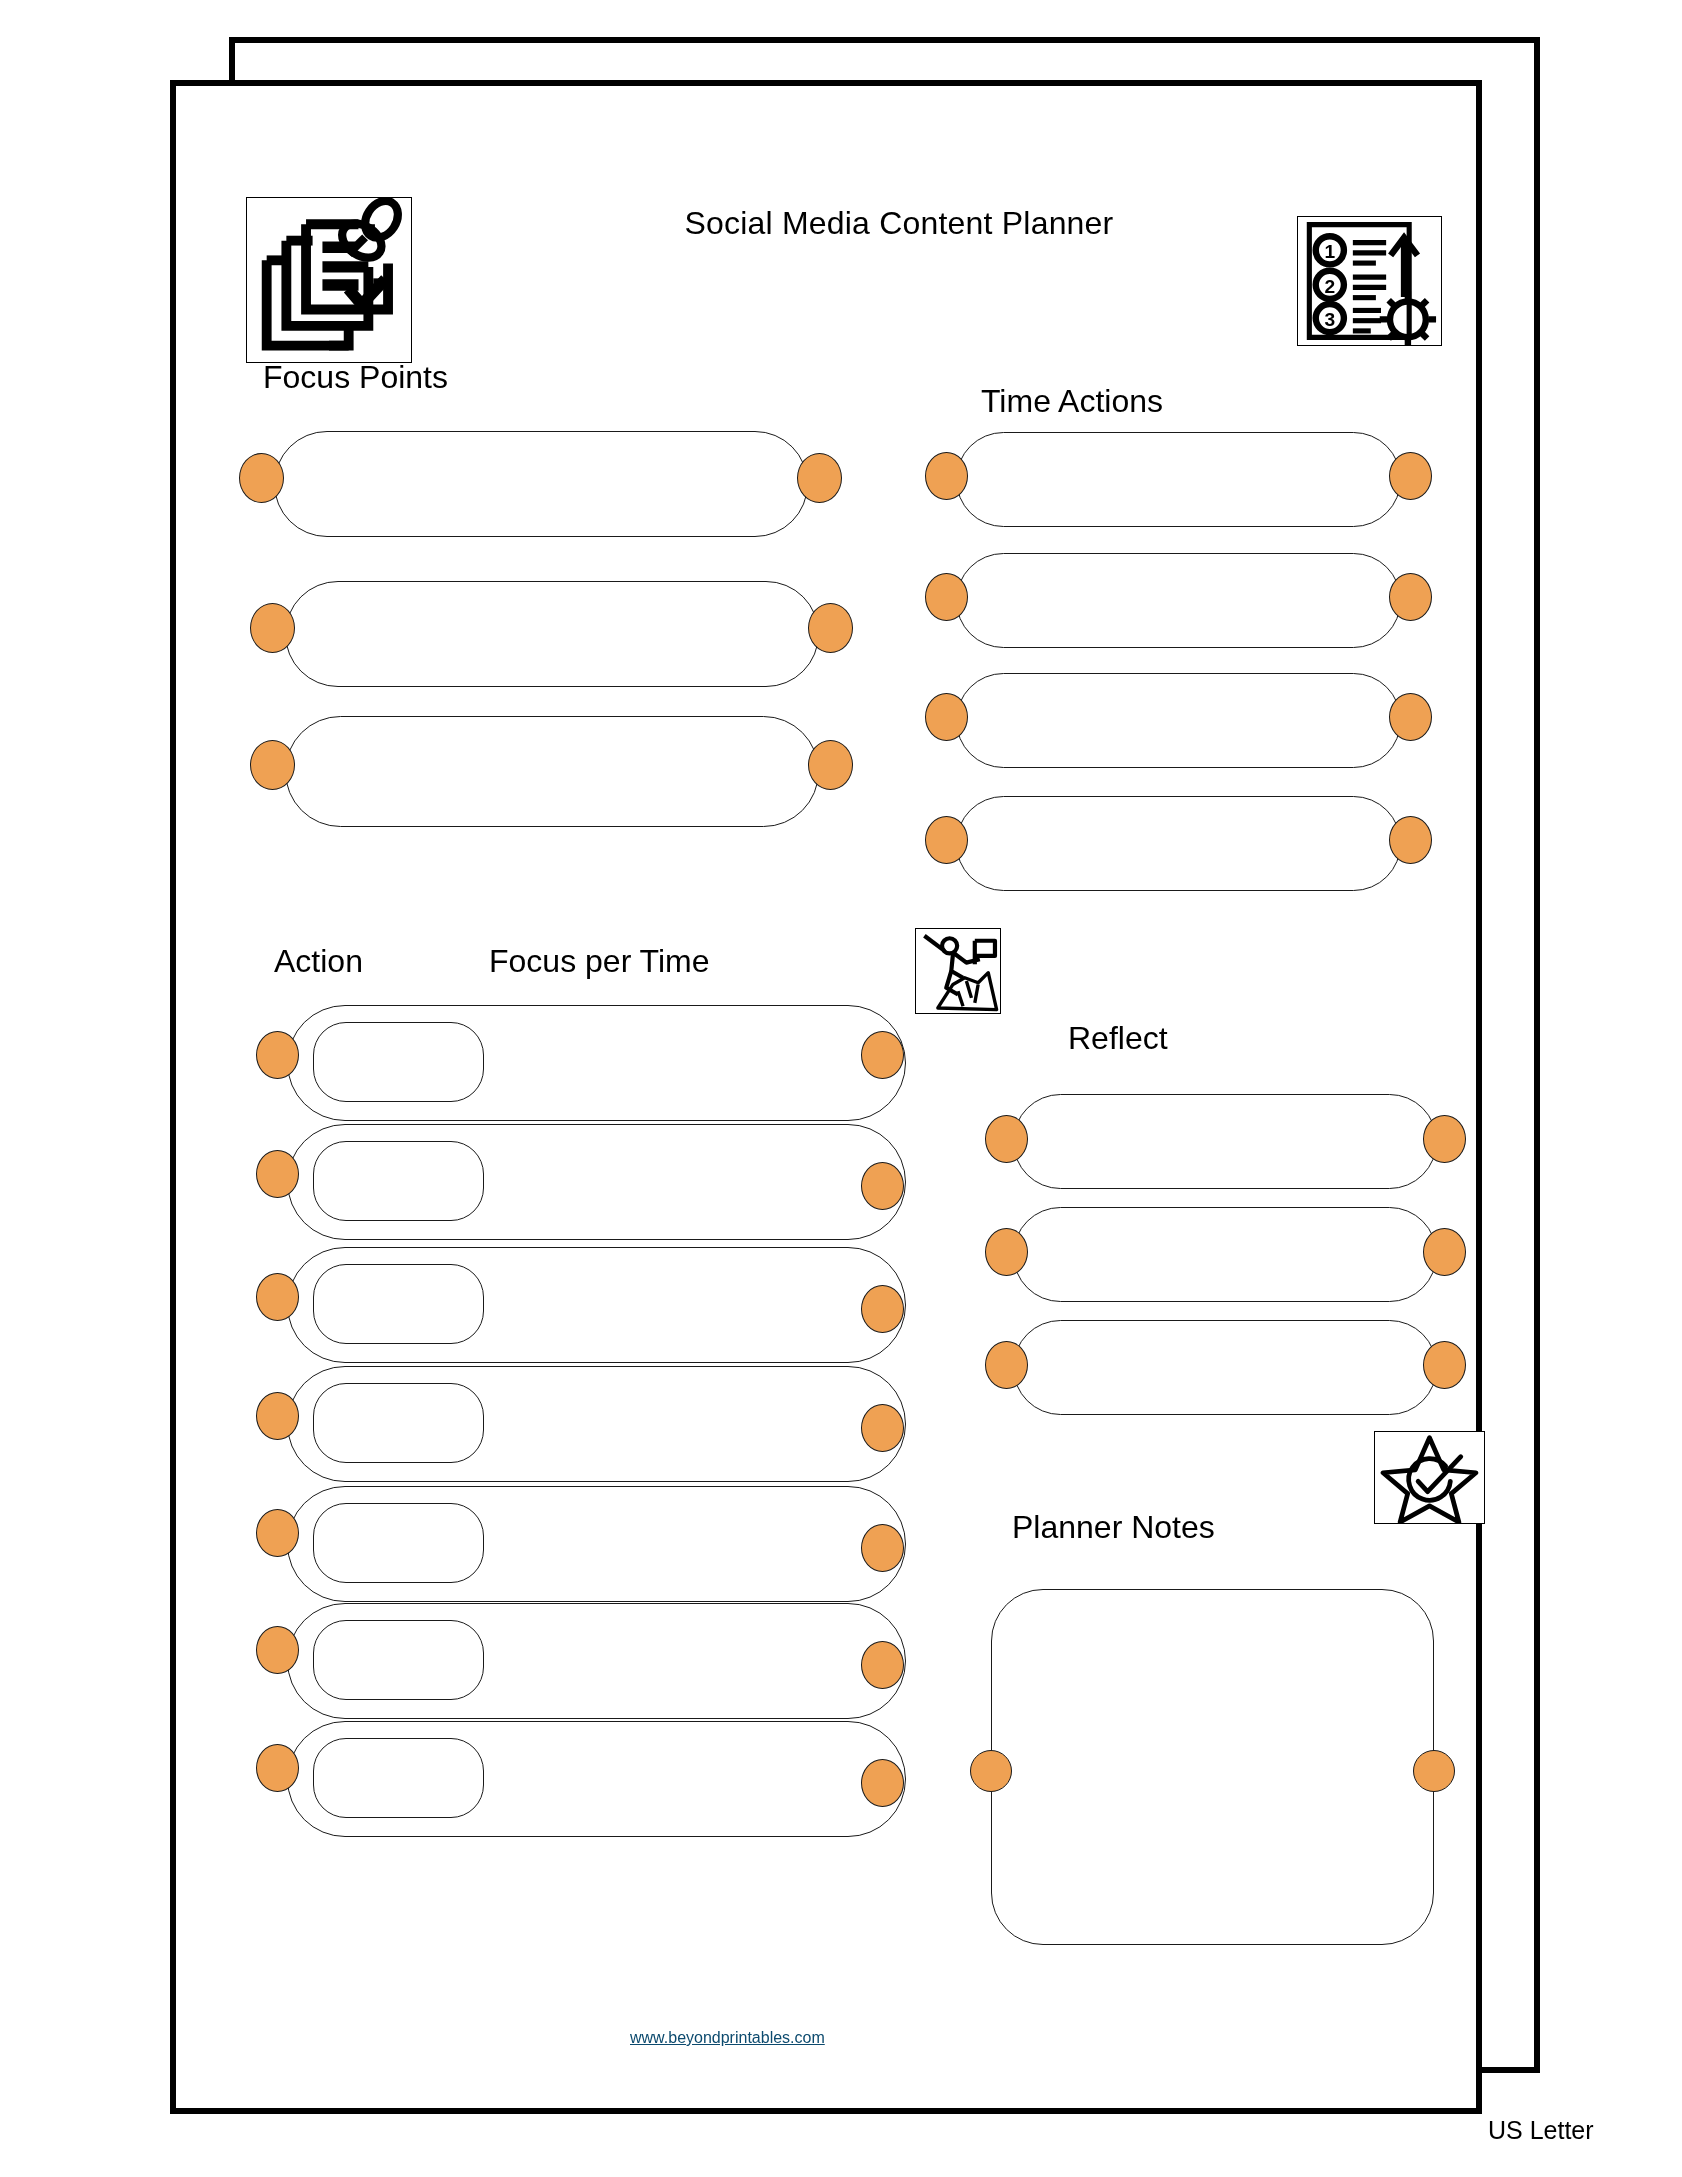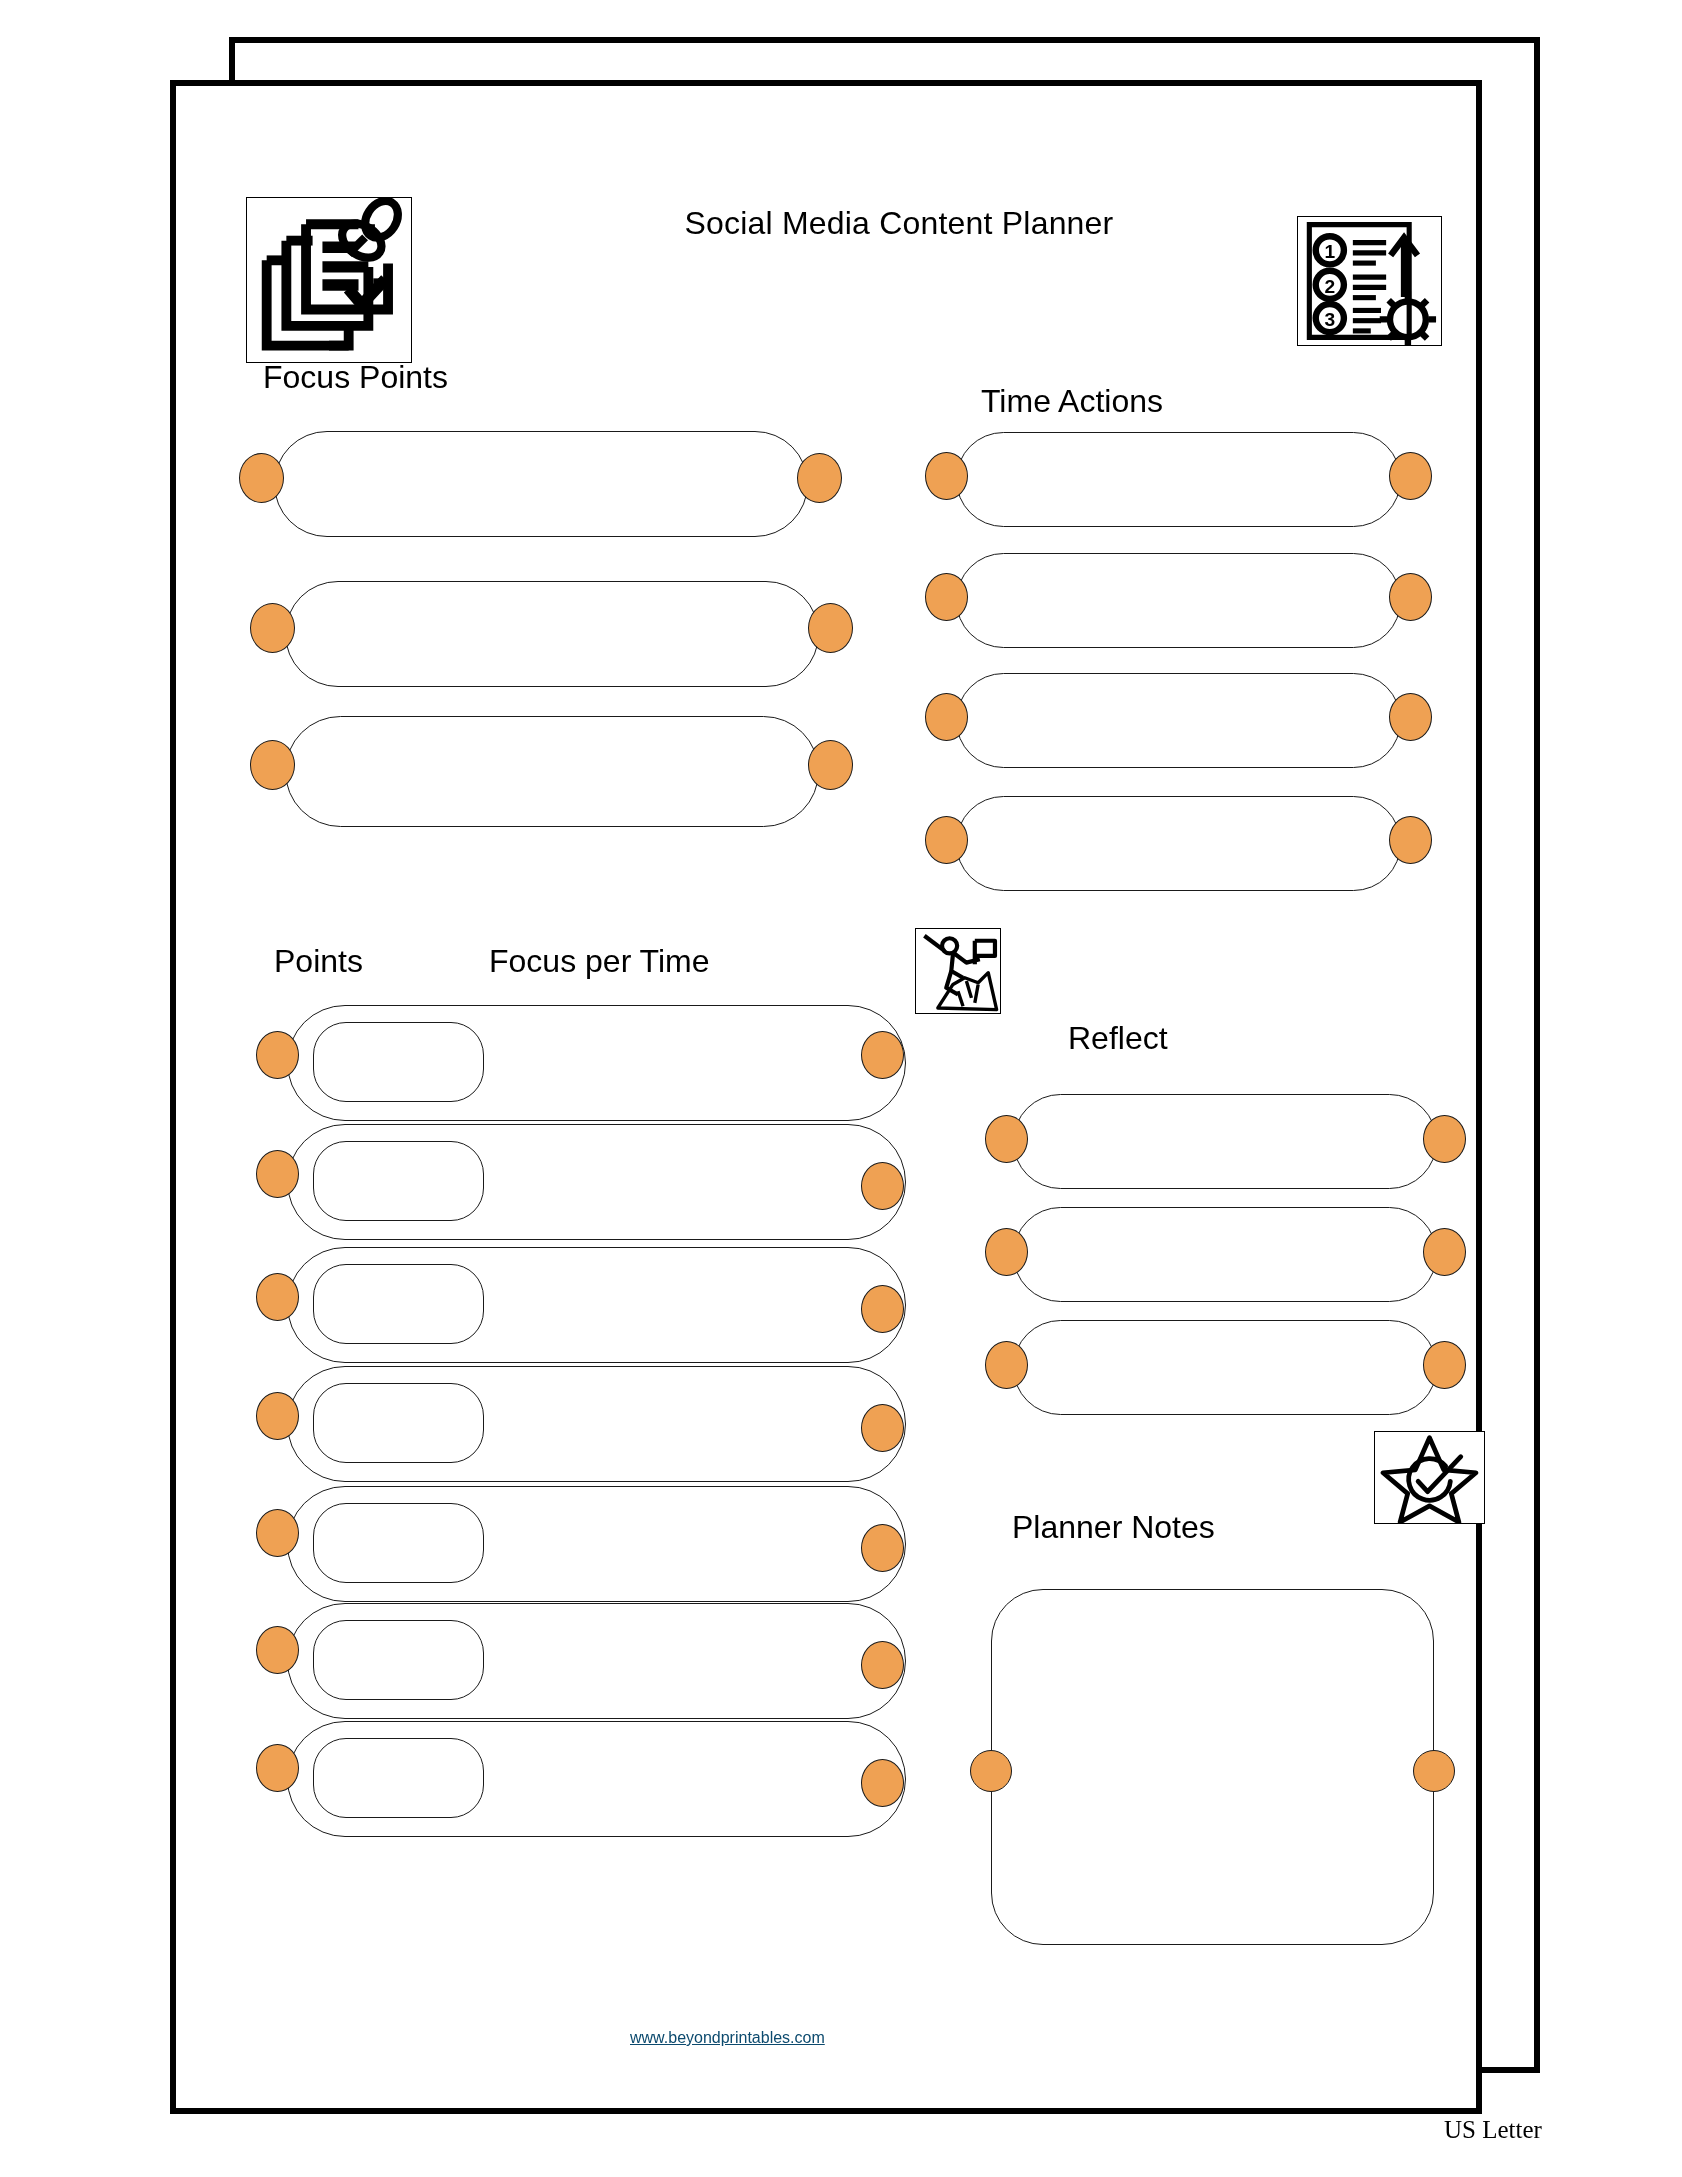--- a/index.html
+++ b/index.html
@@ -28,21 +28,21 @@
   .lbl-times{left:274px;top:943px;}
   .lbl-apt{left:489px;top:943px;}
   .lbl-reflect{left:1040px;top:1020px;margin-left:28px;}
   .lbl-outcome{left:1012px;top:1509px;}
 
   .footer-url{
     position:absolute;left:630px;top:2029px;font-size:16px;
     text-decoration:underline;white-space:nowrap;color:#0c4a6e;
   }
   .paper-size{
-    position:absolute;left:1444px;top:2116px;font-size:25px;white-space:nowrap;font-family:Liberation Serif, serif;
+    position:absolute;left:1488px;top:2116px;font-size:25px;white-space:nowrap;
   }
 
   
   .icon-box{position:absolute;background:#fff;border:1.7px solid #000;box-sizing:border-box;}
   .icon-box svg{display:block;width:100%;height:100%;}
   #icon-plan{left:246px;top:197px;width:166px;height:166px;}
   #icon-steps{left:1297px;top:216px;width:145px;height:130px;}
   #icon-summit{left:915px;top:928px;width:86px;height:86px;}
   #icon-star{left:1374px;top:1431px;width:111px;height:93px;}
 
@@ -197,21 +197,21 @@
     <div class="pill"></div>
     <div class="dot" style="left:-31px;top:20px;width:43px;height:48px;"></div>
     <div class="dot" style="left:433px;top:20px;width:43px;height:48px;"></div>
   </div>
   <div class="pill-row" style="left:956px;top:796px;width:445px;height:95px;">
     <div class="pill"></div>
     <div class="dot" style="left:-31px;top:20px;width:43px;height:48px;"></div>
     <div class="dot" style="left:433px;top:20px;width:43px;height:48px;"></div>
   </div>
 
-  <div class="sec-label lbl-times">Points</div>
+  <div class="sec-label lbl-times">Action</div>
   <div class="sec-label lbl-apt">Focus per Time</div>
 
   <div class="icon-box" id="icon-summit">
     <svg viewBox="0 0 100 100" xmlns="http://www.w3.org/2000/svg">
       <g fill="none" stroke="#000" stroke-width="5" stroke-linejoin="round">
         <circle cx="40" cy="20" r="9"></circle>
         <path d="M10 8 L34 26"></path>
         <path d="M44 28 L60 40 L76 36"></path>
         <path d="M44 30 L42 50 L56 58"></path>
         <path d="M42 50 L36 70 L50 78"></path>

